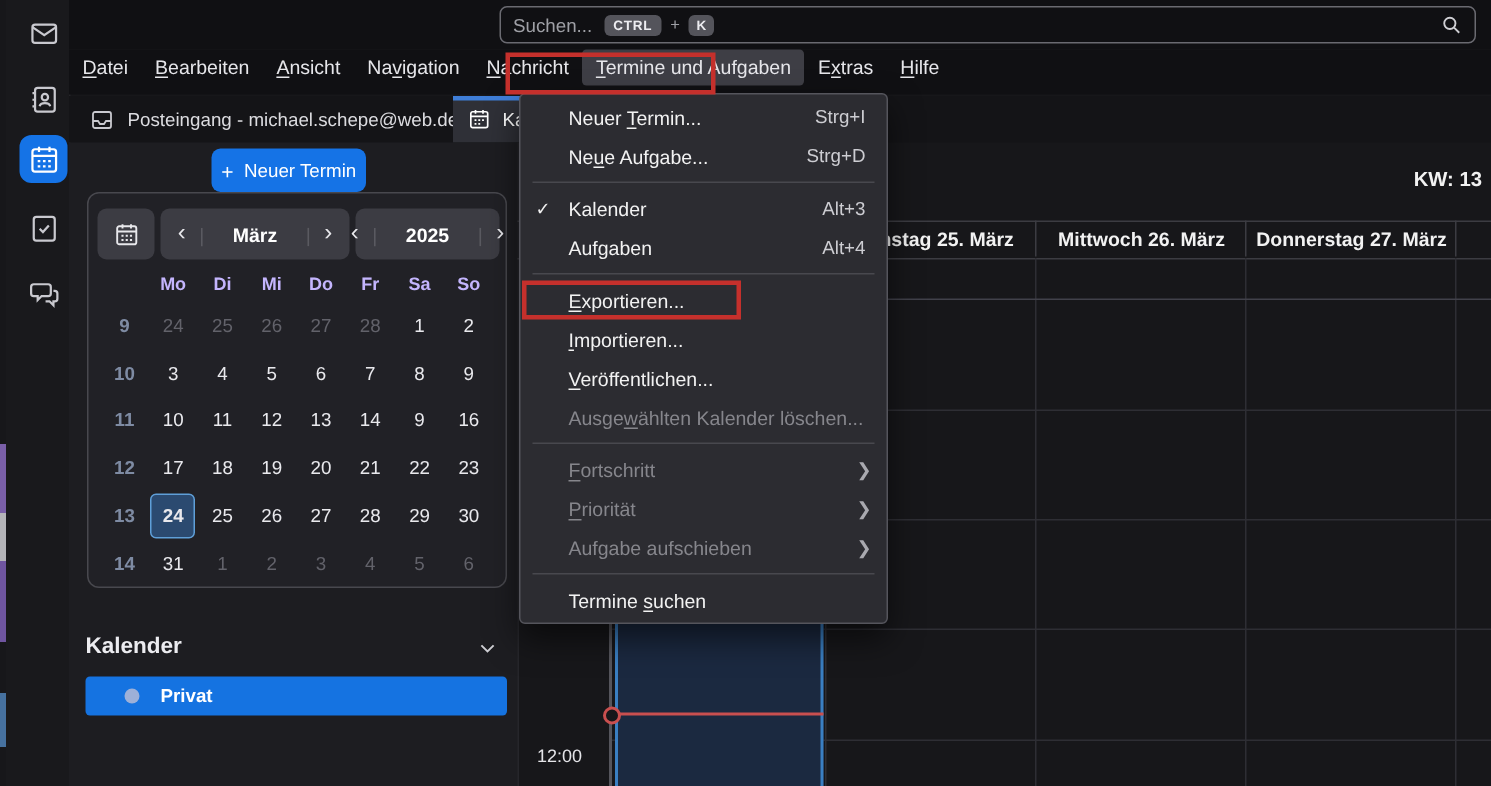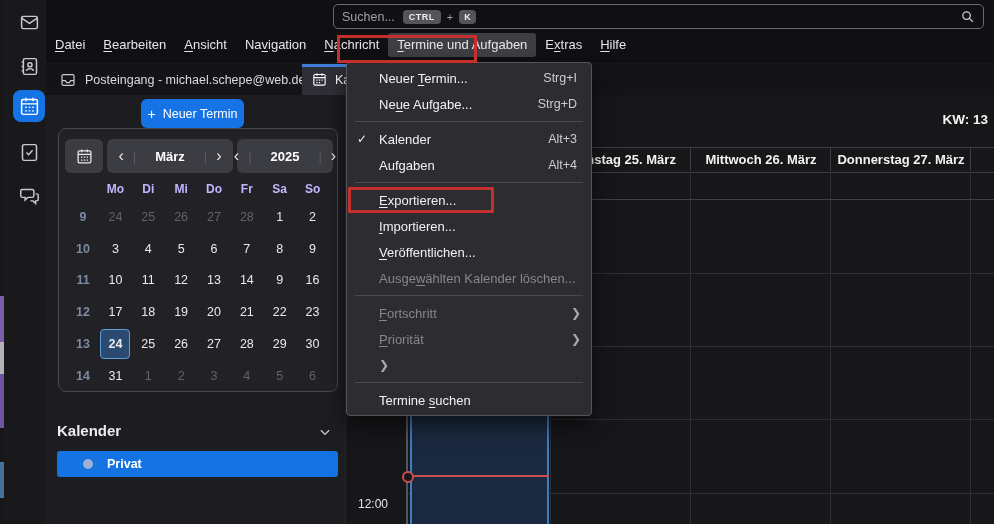--- a/index.html
+++ b/index.html
@@ -385,20 +385,21 @@
       <span class="mi-label"><u>F</u>ortschritt</span>
       <span class="mi-arrow">❯</span>
     </div>
     <div class="menu-item disabled">
       <span class="check"></span>
       <span class="mi-label"><u>P</u>riorität</span>
       <span class="mi-arrow">❯</span>
     </div>
     <div class="menu-item disabled">
       <span class="check"></span>
+      <span class="mi-label">Aufgabe aufschieben</span>
       <span class="mi-arrow">❯</span>
     </div>
     <div class="menu-sep"></div>
     <div class="menu-item">
       <span class="check"></span>
       <span class="mi-label">Termine <u>s</u>uchen</span>
     </div>
   </div>
 
 <div class="annotation" id="anno-menu"></div>

